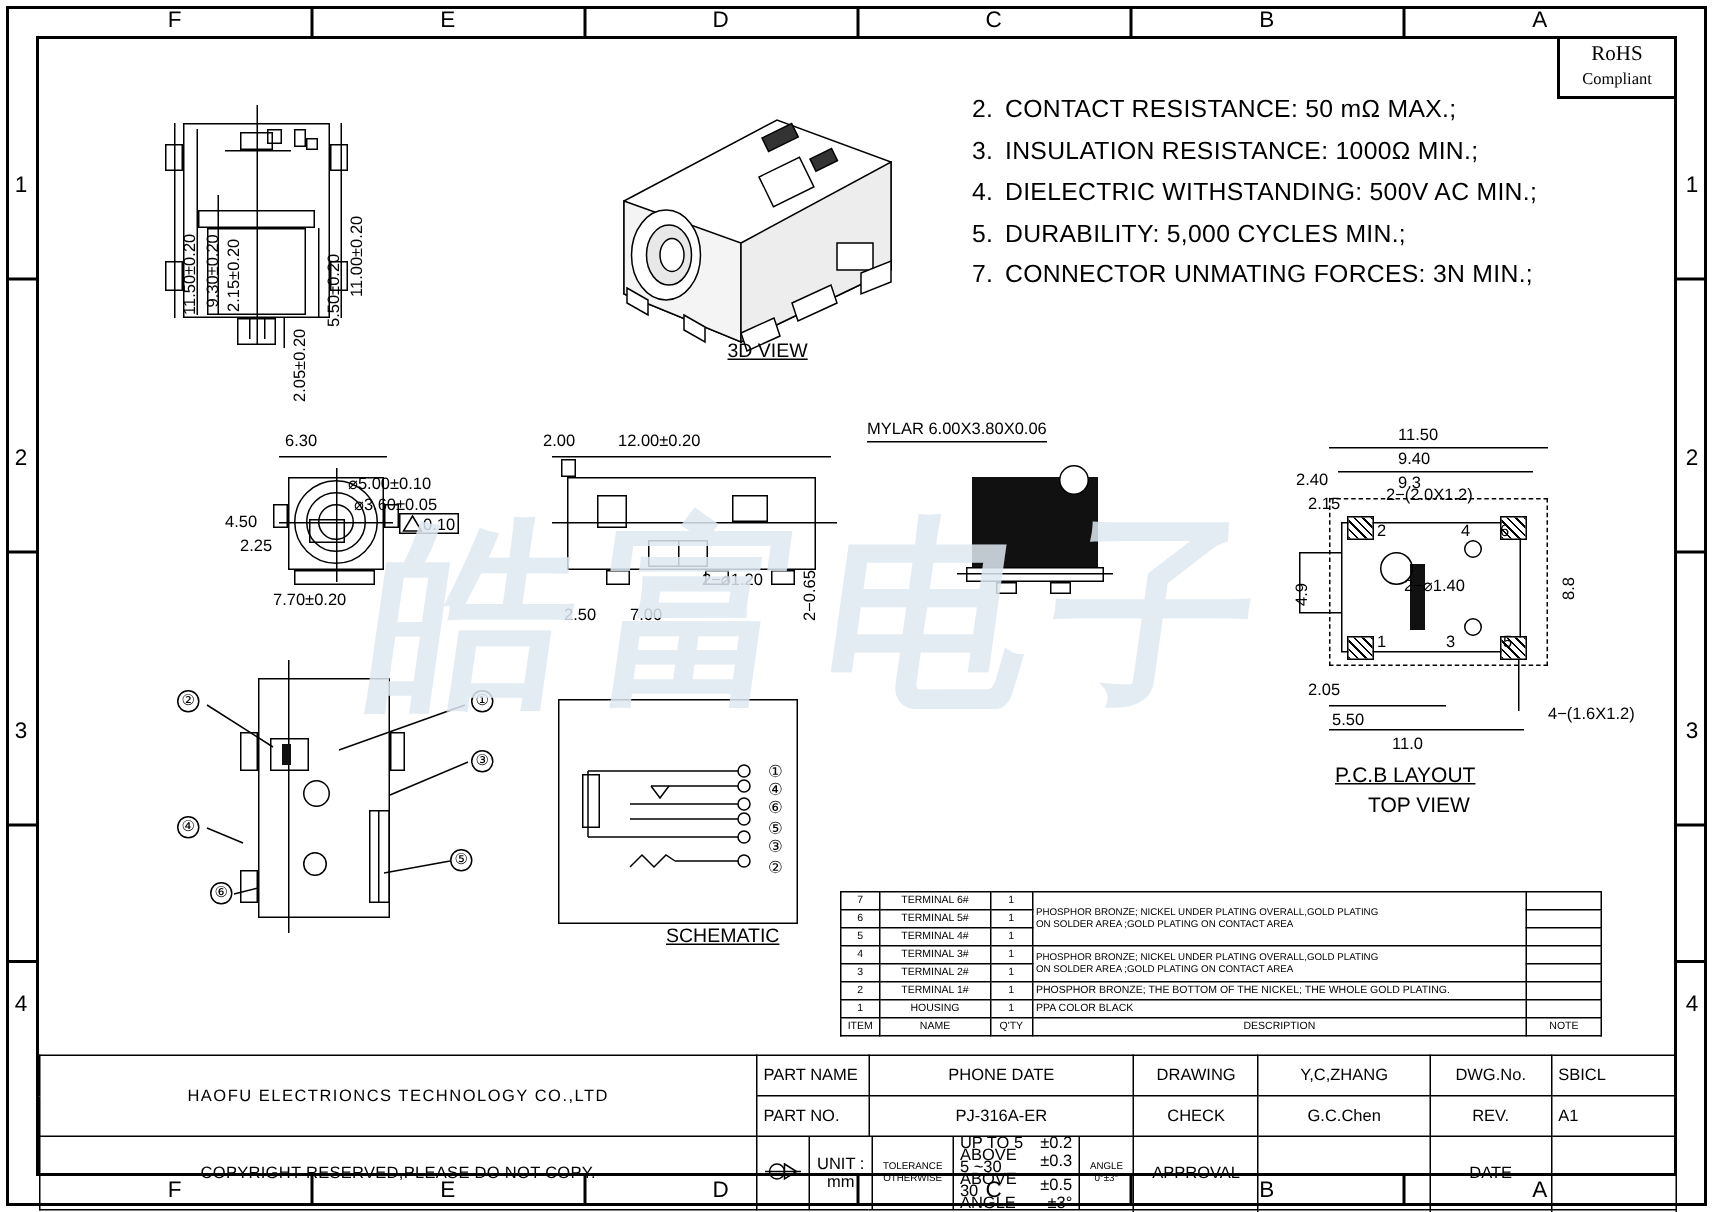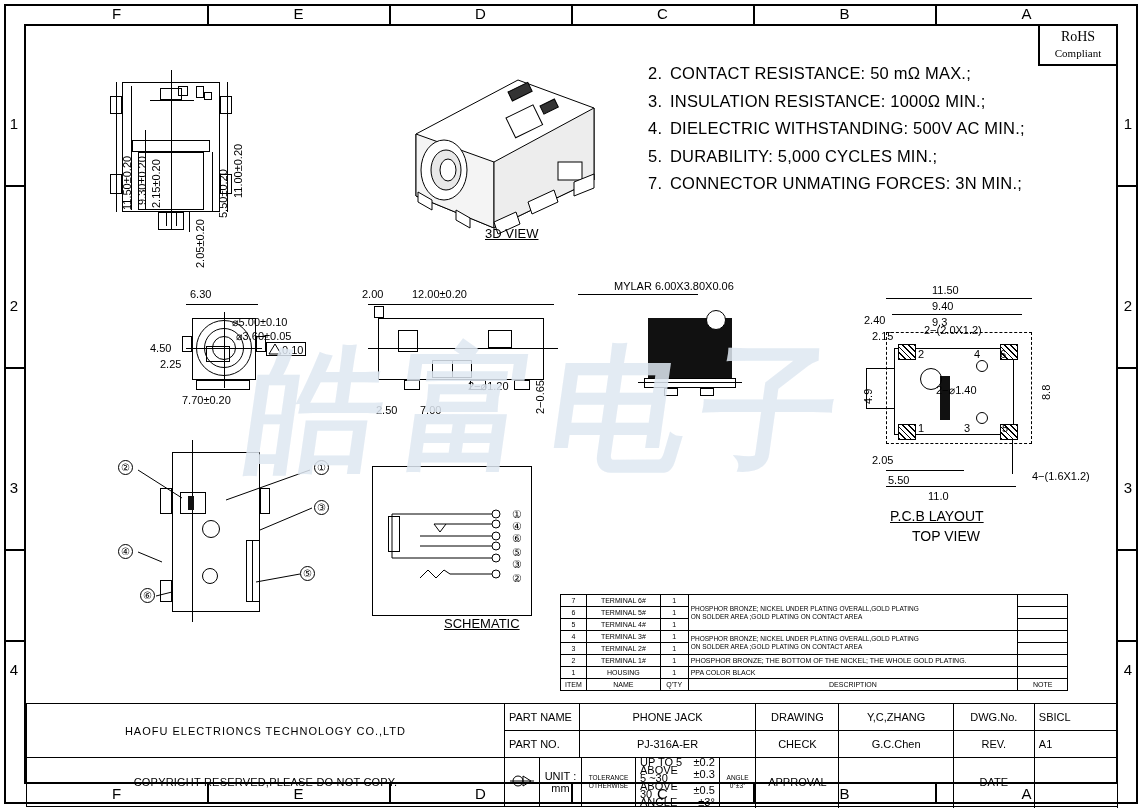--- a/index.html
+++ b/index.html
@@ -263,21 +263,21 @@
     <div class="lbl" style="left:362px;top:288px;">2.00</div>
     <div class="lbl" style="left:412px;top:288px;">12.00±0.20</div>
     <div class="ln lnh" style="left:368px;top:304px;width:186px;"></div>
     <div class="lbl" style="left:376px;top:404px;">2.50</div>
     <div class="lbl" style="left:420px;top:404px;">7.00</div>
     <div class="lbl" style="left:468px;top:380px;">2−⌀1.20</div>
     <div class="vt" style="left:534px;top:414px;">2−0.65</div>
   </div>
 
   <div>
-    <div class="lbl" style="left:578px;top:280px;margin-left:36px;">MYLAR 6.00X3.80X0.06</div>
+    <div class="lbl" style="left:578px;top:280px;">MYLAR 6.00X3.80X0.06</div>
     <div class="ln lnh" style="left:578px;top:294px;width:120px;"></div>
     <div class="filled" style="left:648px;top:318px;width:84px;height:60px;"></div>
     <div class="circ" style="left:706px;top:310px;width:20px;height:20px;background:#fff;"></div>
     <div class="box" style="left:644px;top:378px;width:92px;height:10px;"></div>
     <div class="box" style="left:664px;top:388px;width:14px;height:8px;"></div>
     <div class="box" style="left:700px;top:388px;width:14px;height:8px;"></div>
     <div class="ln lnh" style="left:638px;top:382px;width:104px;"></div>
   </div>
 
   <div>
@@ -464,21 +464,21 @@
     </tbody>
       </table>
   </div>
 
   <div class="tb">
     <table>
       <tbody>
           <tr style="height:27px">
         <td rowspan="2" style="width:460px" class="company">HAOFU ELECTRIONCS TECHNOLOGY CO.,LTD</td>
         <td style="width:72px">PART NAME</td>
-        <td style="width:170px" class="c">PHONE JACK</td>
+        <td style="width:170px" class="c">PHONE DATE</td>
         <td style="width:80px" class="c">DRAWING</td>
         <td style="width:110px" class="c">Y,C,ZHANG</td>
         <td style="width:78px" class="c">DWG.No.</td>
         <td style="width:80px">SBICL</td>
       </tr>
       <tr style="height:27px">
         <td>PART NO.</td>
         <td class="c">PJ-316A-ER</td>
         <td class="c">CHECK</td>
         <td class="c">G.C.Chen</td>

